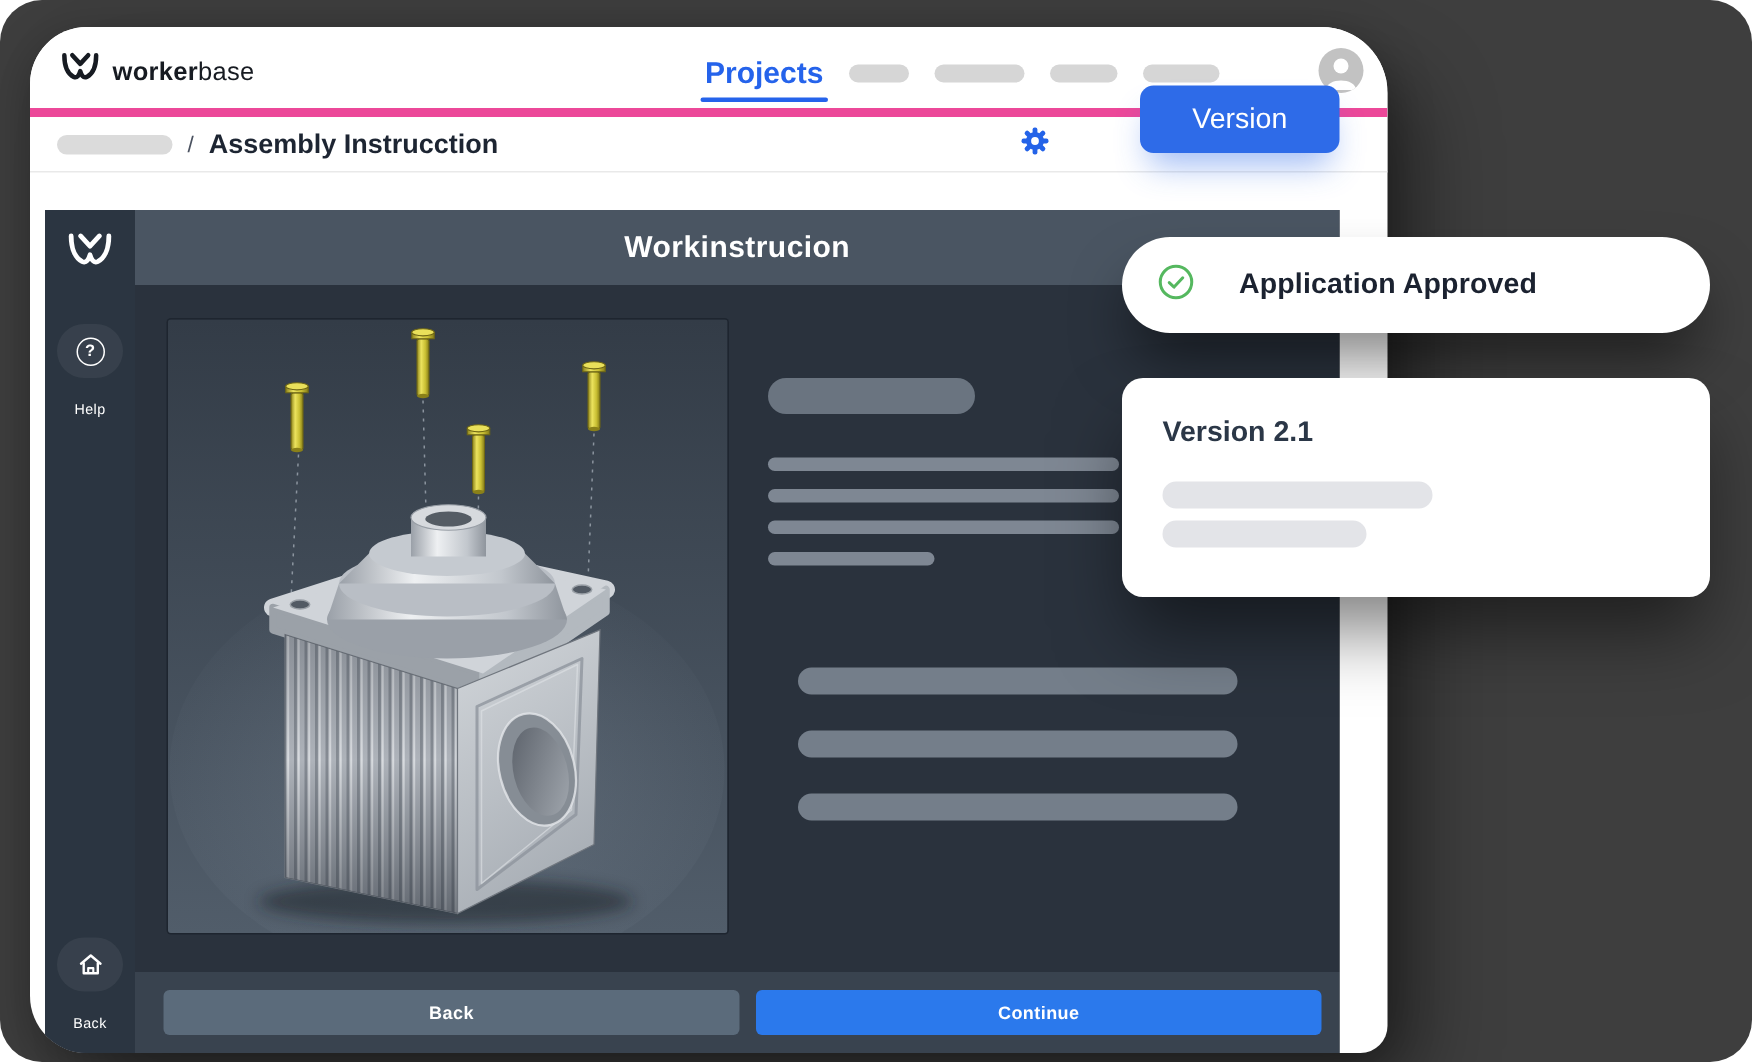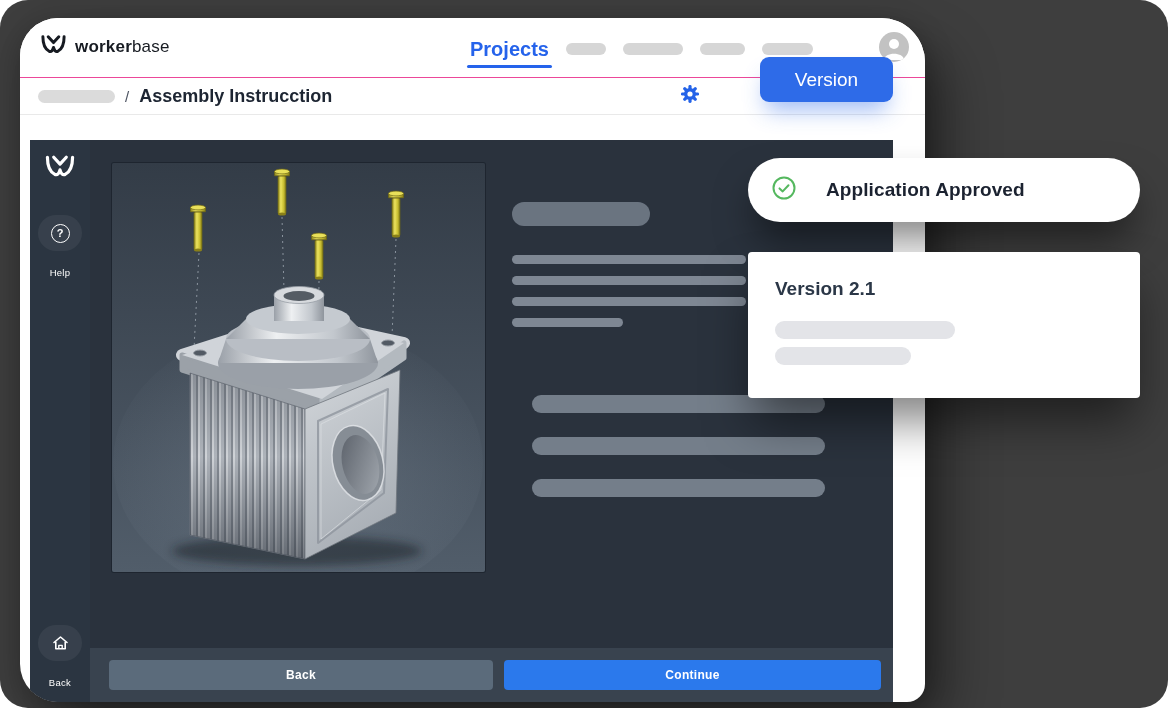--- a/index.html
+++ b/index.html
@@ -5,21 +5,21 @@
   html,body{margin:0;padding:0;background:#ffffff;}
   *{box-sizing:border-box;font-family:"Liberation Sans", sans-serif;}
   .canvas{position:relative;width:1168px;height:708px;background:#3e3e3e;border-radius:28px;overflow:hidden;}
 
   
   .window{position:absolute;left:20px;top:18px;width:905px;height:684px;background:#ffffff;
     border-radius:38px 44px 18px 38px;overflow:hidden;
     box-shadow:26px 26px 55px -8px rgba(0,0,0,.42), 0 8px 30px rgba(0,0,0,.28);}
 
   
-  .navbar{position:absolute;left:0;top:0;right:0;height:60px;background:#fff;border-bottom:1px solid #ec4899;}
+  .navbar{position:absolute;left:0;top:0;right:0;height:60px;background:#fff;border-bottom:6px solid #ec4899;}
   .brand{position:absolute;left:20px;top:15px;display:flex;align-items:center;gap:8px;}
   .brand-text{font-size:17px;color:#171b22;letter-spacing:.2px;}
   .brand-text b{font-weight:800;}
   .nav-center{position:absolute;left:450px;top:22px;height:18px;display:flex;align-items:center;gap:17px;}
   .nav-label{position:relative;font-size:20px;font-weight:700;color:#2563eb;cursor:pointer;}
   .nav-label::after{content:'';position:absolute;left:-3px;right:-3px;top:27px;height:3px;background:#2563eb;border-radius:2px;}
   .nav-pill{height:12px;border-radius:6px;background:#d6d6d6;}
   .np1{width:40px;} .np2{width:60px;} .np3{width:45px;} .np4{width:51px;}
   .avatar{position:absolute;left:859px;top:14px;width:30px;height:30px;border-radius:50%;background:#c2c2c2;overflow:hidden;}
 
@@ -66,21 +66,21 @@
     background:#5b6b7b;color:#fff;font-size:12px;font-weight:700;letter-spacing:.3px;cursor:pointer;}
   .btn-continue{position:absolute;left:414px;top:12px;width:377px;height:30px;border:none;border-radius:4px;
     background:#2b79ec;color:#fff;font-size:12px;font-weight:700;letter-spacing:.3px;cursor:pointer;}
 
   
   .card{position:absolute;background:#fff;z-index:10;}
   .card-approval{left:748px;top:158px;width:392px;height:64px;border-radius:32px;
     display:flex;align-items:center;padding-left:24px;gap:30px;
     box-shadow:0 22px 38px -6px rgba(0,0,0,.5);}
   .approval-text{font-size:19px;font-weight:600;color:#1b2230;letter-spacing:.1px;}
-  .card-version{left:748px;top:252px;width:392px;height:146px;border-radius:4px;
+  .card-version{left:748px;top:252px;width:392px;height:146px;border-radius:14px;
     padding:26px 0 0 27px;box-shadow:0 28px 48px -6px rgba(0,0,0,.5);}
   .version-title{font-size:19px;font-weight:700;color:#2b3747;}
   .v-bar{height:18px;border-radius:9px;background:#e3e4e8;}
   .vb1{width:180px;margin-top:21px;} .vb2{width:136px;margin-top:8px;}
 </style>
 </head>
 <body>
 
 <div class="canvas">
 
@@ -157,20 +157,23 @@
               <path d="M2 7.5 L8.5 2 L15 7.5" stroke="#fff" stroke-width="1.6" stroke-linecap="round" stroke-linejoin="round"></path>
               <path d="M3.8 7.2 V13.8 H13.2 V7.2" stroke="#fff" stroke-width="1.6" stroke-linecap="round" stroke-linejoin="round"></path>
               <path d="M6.8 13.8 V10.4 H10.2 V13.8" stroke="#fff" stroke-width="1.4" stroke-linejoin="round"></path>
             </svg>
           </span>
           <span class="side-label">Back</span>
         </div>
       </aside>
 
       <div class="app-main">
+        <div class="app-header">
+          <span>Workinstrucion</span>
+        </div>
 
         <div class="app-content">
 
           <div class="viewer">
             <svg width="373" height="409" viewBox="0 0 373 409">
               <defs>
                 <linearGradient id="bgV" x1="0" y1="0" x2="0" y2="1">
                   <stop offset="0" stop-color="#333c47"></stop>
                     <stop offset="1" stop-color="#515d6a"></stop>
                 </linearGradient>

